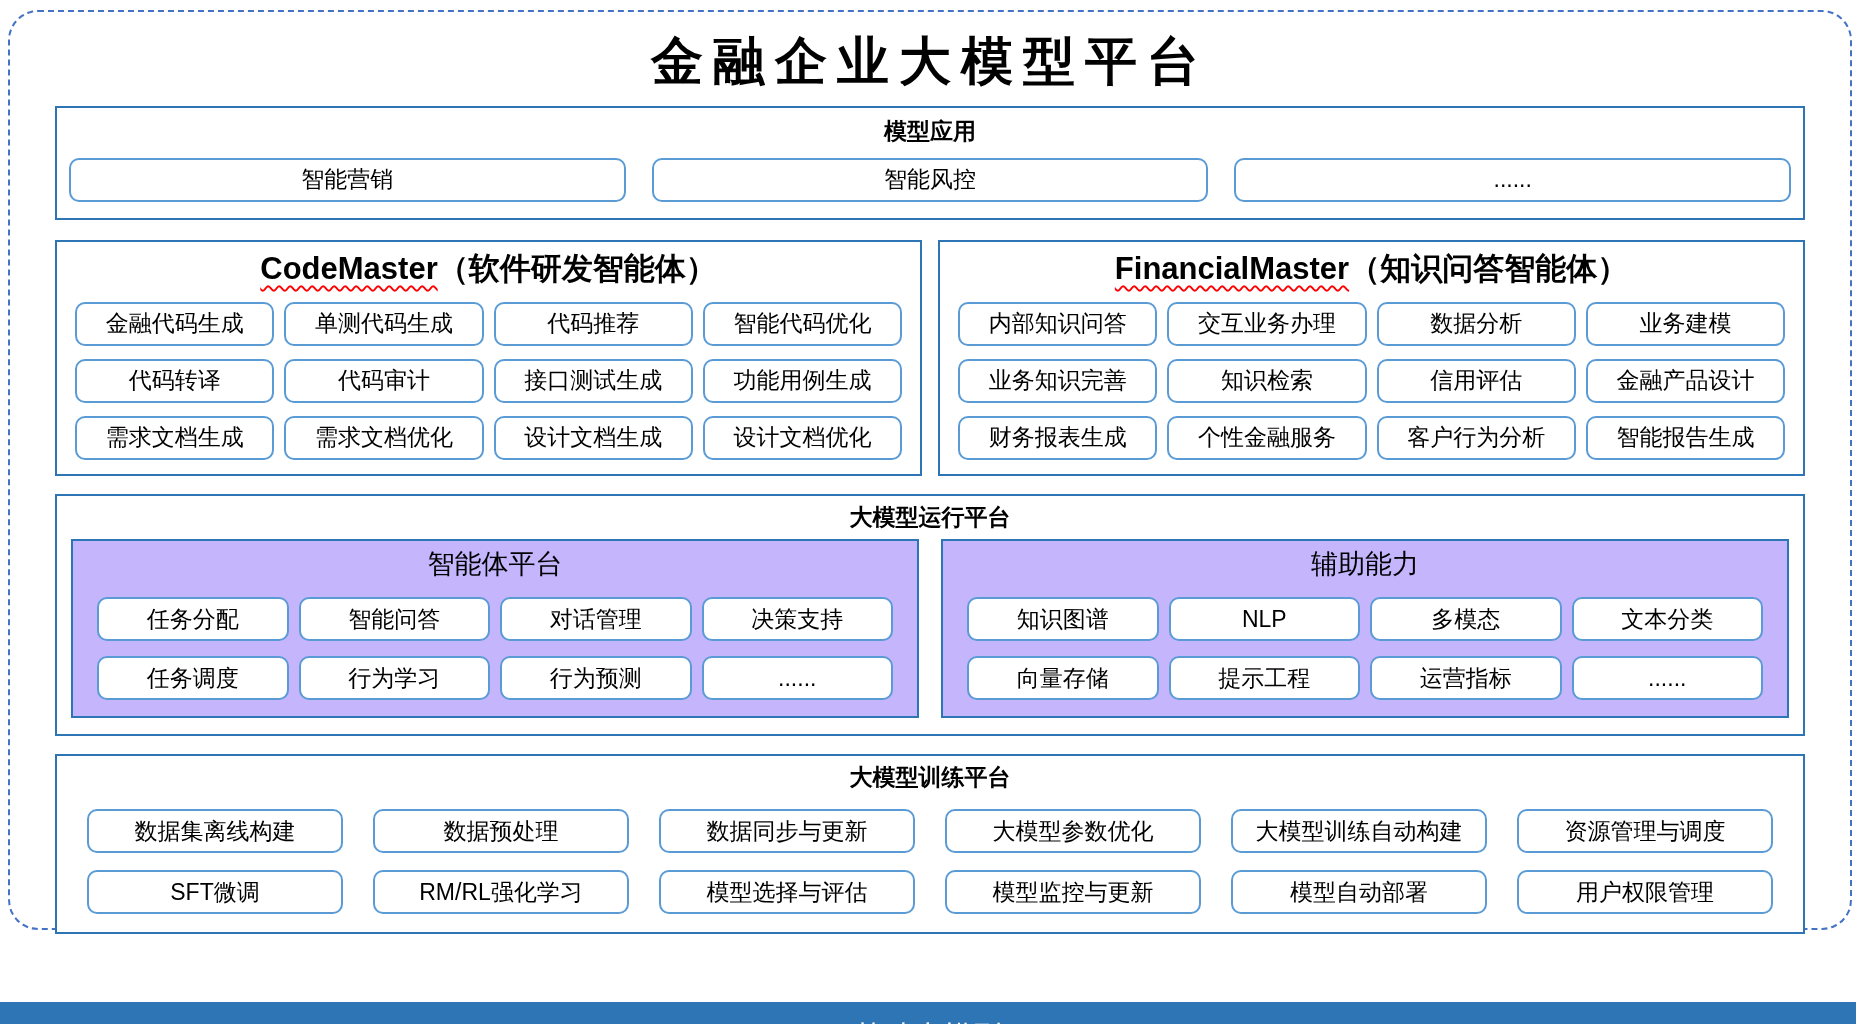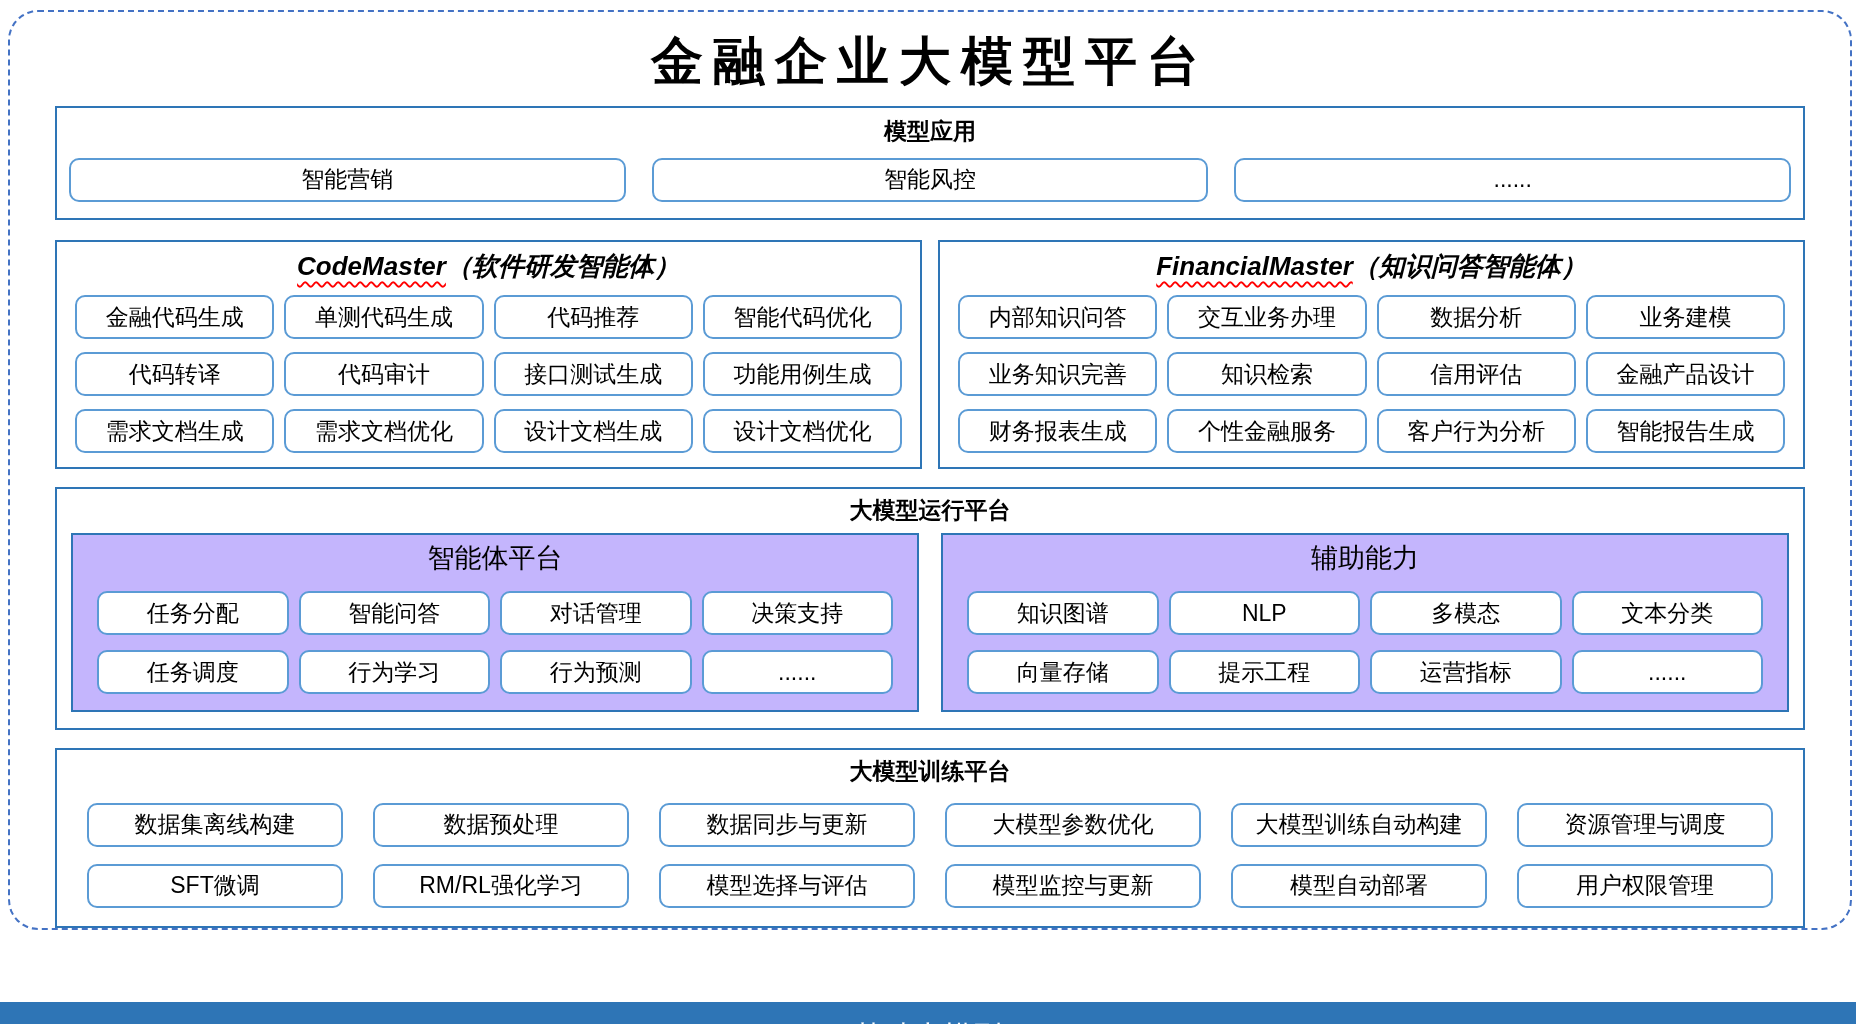--- a/index.html
+++ b/index.html
@@ -33,21 +33,21 @@
     font-size:23px; white-space:nowrap; background:#fff;
   }
   
   #section-model-app{ padding:10px 12px 16px 12px; }
   .app-row{ display:flex; gap:26px; margin-top:12px; }
   .app-row .big-box{ flex:0 0 51.5%; font-weight:bold; font-size:24px; }
   .app-row .item-box:not(.big-box){ flex:1; }
   
   .panels-row{ display:flex; gap:16px; margin-top:20px; }
   .agent-panel{ flex:1; border:2px solid var(--section-border); padding:8px 18px 14px 18px; background:#fff; }
-  .panel-title{ text-align:center; font-weight:bold; font-size:26px; line-height:1.25; margin-bottom:4px;font-style:italic; }
+  .panel-title{ text-align:center; font-weight:bold; font-size:31px; line-height:1.25; margin-bottom:4px; }
   .en-underline{
     text-decoration-line:underline; text-decoration-style:wavy;
     text-decoration-color:var(--underline); text-decoration-thickness:2px;
     text-underline-offset:6px;
   }
   .box-row{ display:flex; gap:10px; margin-top:13px; }
   .box-row .item-box{ flex:1; }
   
   #section-run{ margin-top:18px; padding:8px 14px 16px 14px; }
   .sub-panels{ display:flex; gap:22px; margin-top:8px; }

